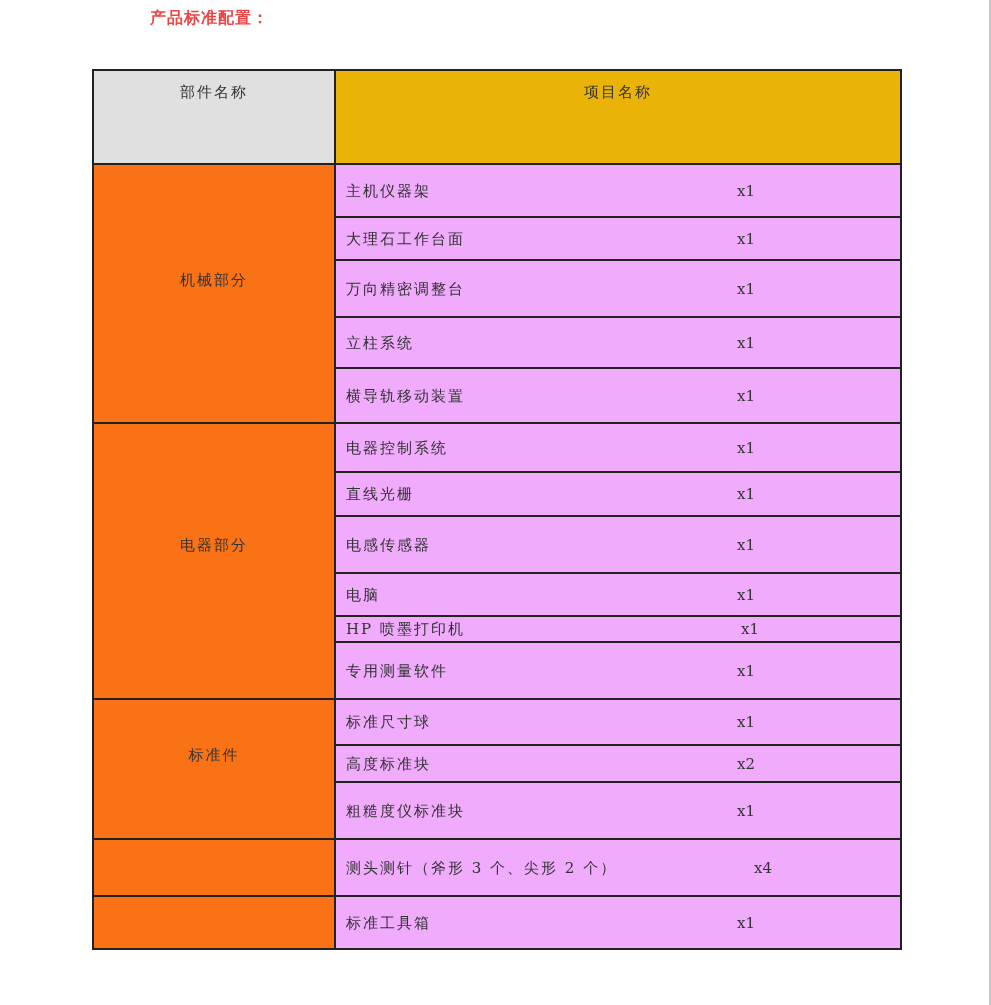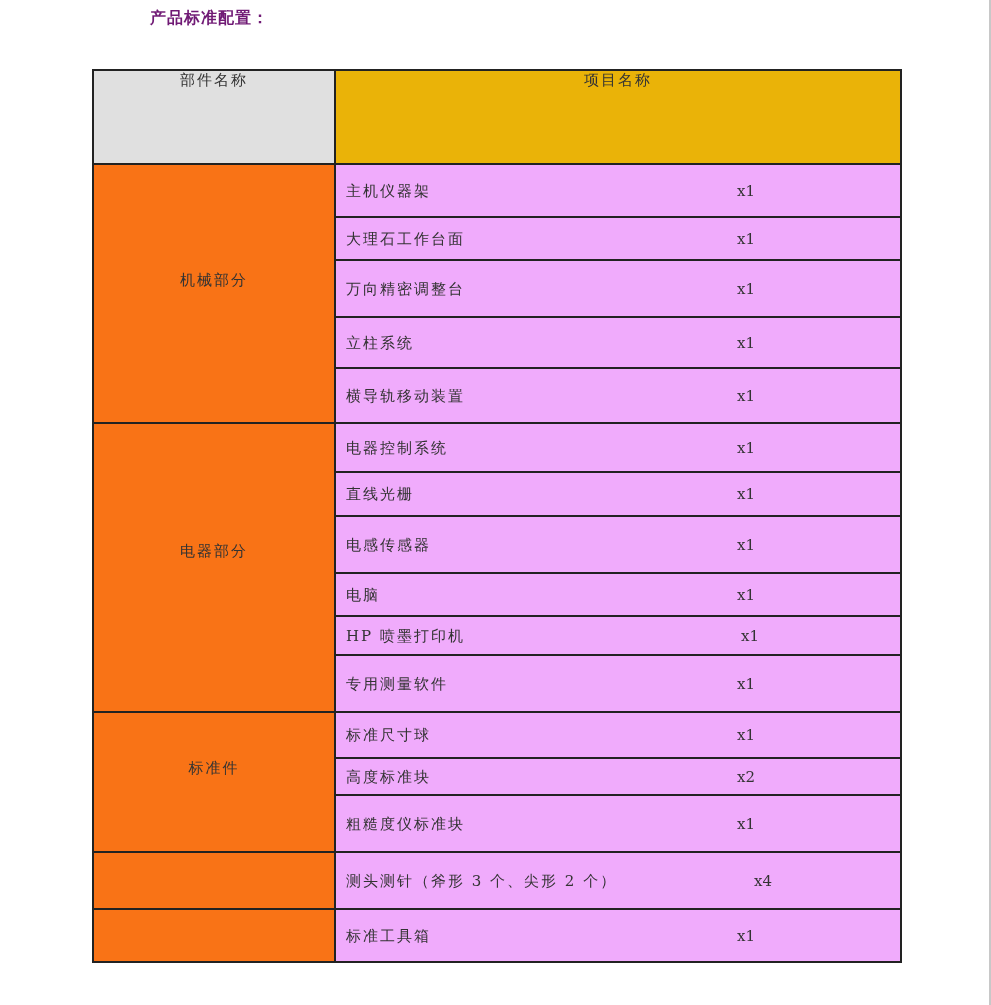--- a/index.html
+++ b/index.html
@@ -1,22 +1,22 @@
 <!DOCTYPE html>
 <html><head>
 <meta charset="utf-8">
 <style>
   html, body { margin:0; padding:0; }
   body { width:991px; height:1005px; background:#ffffff; position:relative; overflow:hidden;
          font-family: "DejaVu Serif", "Liberation Serif", serif; color:#333; }
   .right-bar { position:absolute; left:989px; top:0; width:2px; height:1005px; background:#c8c8c8; }
-  .title { position:absolute; left:150px; top:8px; font-size:16px; font-weight:bold; color:#701a75;
+  .title { position:absolute; left:150px; top:8px; font-size:16px; font-weight:bold; color:#ef4444;
            font-family: "DejaVu Sans", "Liberation Sans", sans-serif; letter-spacing:1px; }
   table.cfg { position:absolute; left:92px; top:69px; width:808px; border-collapse:collapse; table-layout:fixed; }
-  table.cfg td { border:2px solid #222; padding:0; font-size:15px; letter-spacing:2px; }
+  table.cfg td { border:2px solid #222; padding:12px; font-size:15px; letter-spacing:2px; }
   td.grp { background:#f97316; width:238px; text-align:center; vertical-align:middle; }
   td.hdr-l { background:#e0e0e0; text-align:center; vertical-align:top; padding-top:24px; }
   td.hdr-r { background:#eab308; text-align:center; vertical-align:top; padding-top:24px; }
   td.item { position:relative; background:#f0abfc; }
   .item-name { position:absolute; left:10px; top:50%; transform:translateY(-50%); white-space:nowrap; }
   .item-qty { position:absolute; left:401px; top:50%; transform:translateY(-50%); letter-spacing:0; }
 </style>
 </head>
 <body>
 
@@ -89,21 +89,21 @@
           <span class="item-name">电感传感器</span>
           <span class="item-qty">x1</span>
         </td>
   </tr>
   <tr style="height:43px">
     <td class="item">
           <span class="item-name">电脑</span>
           <span class="item-qty">x1</span>
         </td>
   </tr>
-  <tr style="height:39px">
+  <tr style="height:26px">
     <td class="item">
           <span class="item-name">HP 喷墨打印机</span>
           <span class="item-qty" style="left:405px">x1</span>
         </td>
   </tr>
   <tr style="height:57px">
     <td class="item">
           <span class="item-name">专用测量软件</span>
           <span class="item-qty">x1</span>
         </td>

